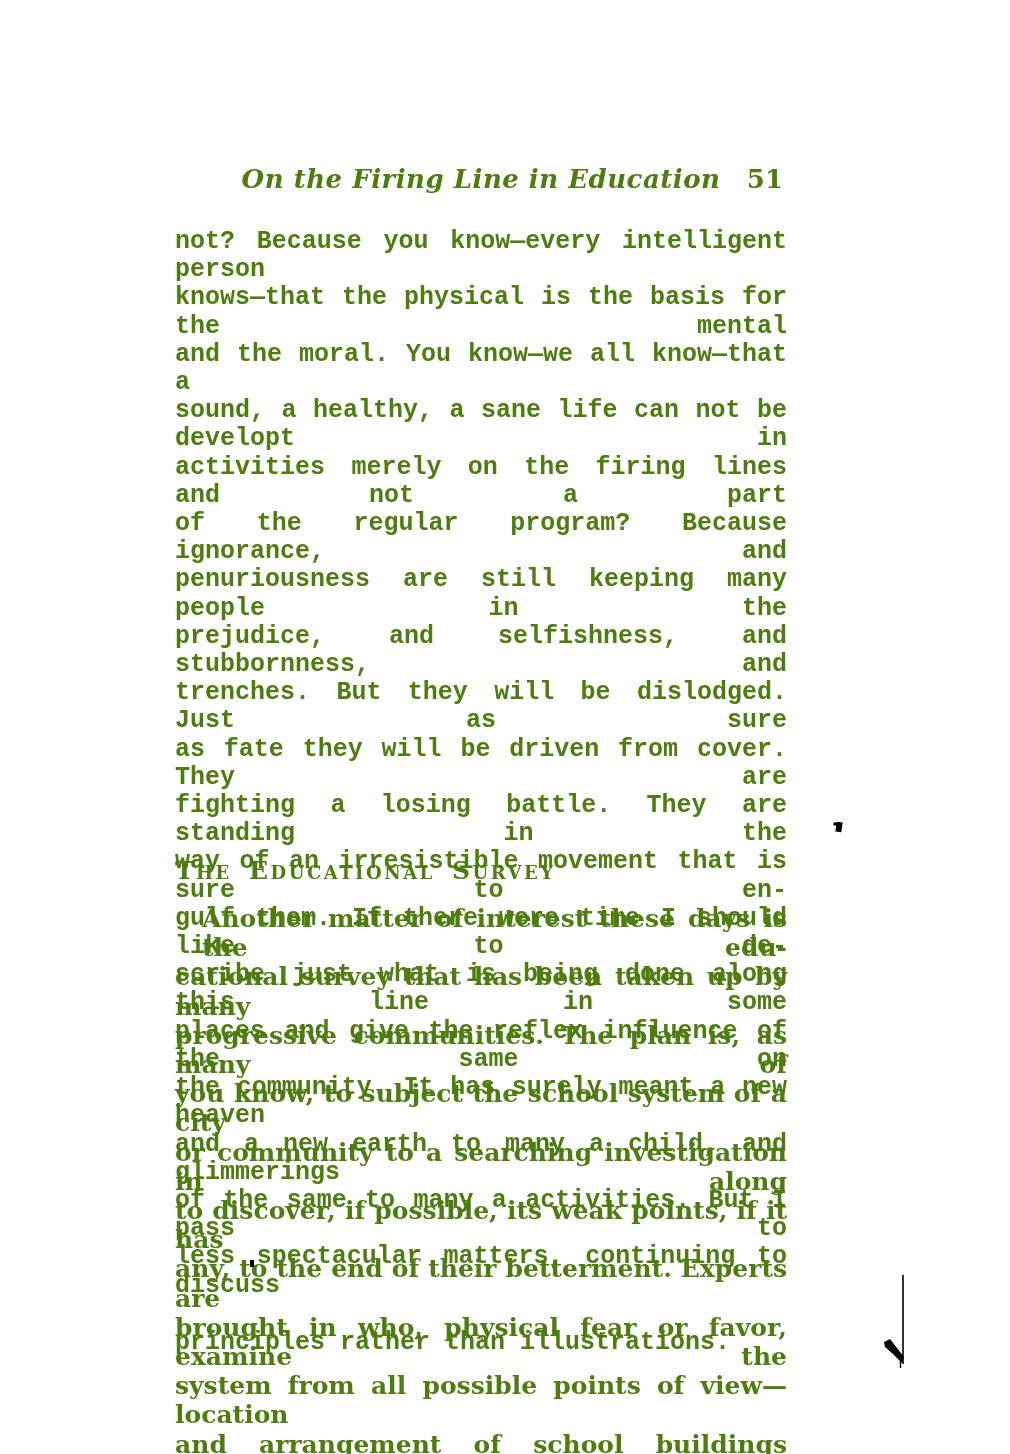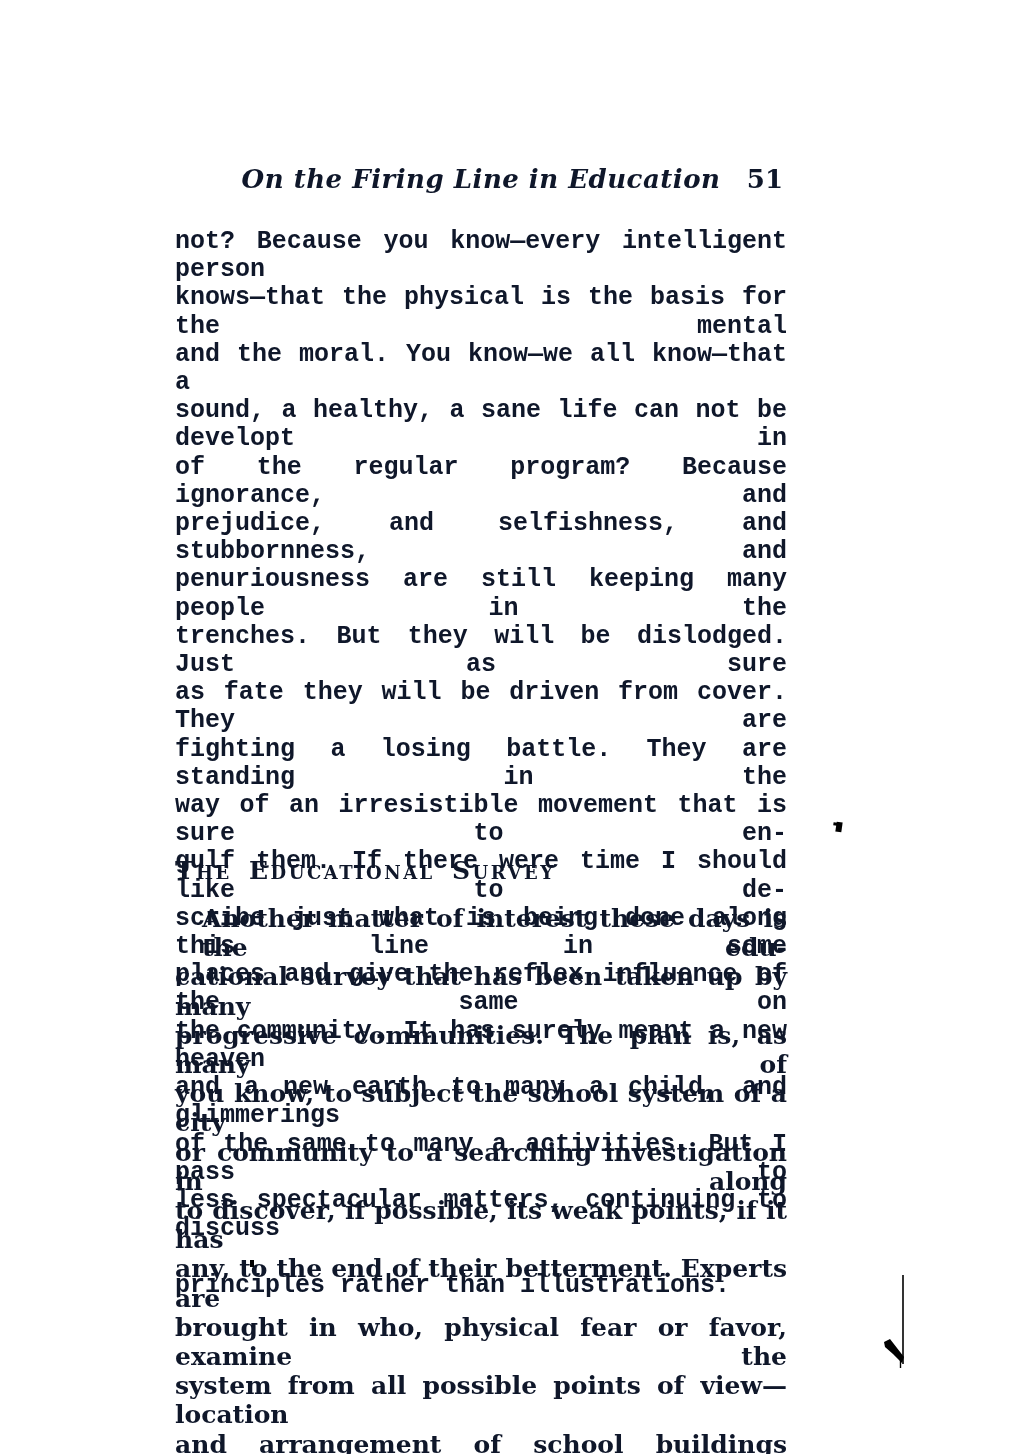--- a/index.html
+++ b/index.html
@@ -5,21 +5,21 @@
   html, body {
     margin: 0;
     padding: 0;
     background: #ffffff;
   }
   .page {
     position: relative;
     width: 1010px;
     height: 1454px;
     background: #ffffff;
-    color: #0f172a;
+    color: #4d7c0f;
     font-family: "DejaVu Serif", "Liberation Serif", serif;
     font-weight: 600;
     overflow: hidden;
     border-radius: 18px;
   }
   .running-head {
     position: absolute;
     left: 175px;
     top: 163px;
     width: 612px;
@@ -101,23 +101,24 @@
   <div class="running-head">
     <span class="rh-title">On the Firing Line in Education</span>
     <span class="rh-page">51</span>
   </div>
 
   <div class="para para1">
     <div class="line">not? Because you know—every intelligent person</div>
     <div class="line">knows—that the physical is the basis for the mental</div>
     <div class="line">and the moral. You know—we all know—that a</div>
     <div class="line">sound, a healthy, a sane life can not be developt in</div>
+    <div class="line">activities merely on the firing lines and not a part</div>
     <div class="line">of the regular program? Because ignorance, and</div>
+    <div class="line">penuriousness are still keeping many people in the</div>
     <div class="line">prejudice, and selfishness, and stubbornness, and</div>
-    <div class="line">penuriousness are still keeping many people in the</div>
     <div class="line">trenches. But they will be dislodged. Just as sure</div>
     <div class="line">as fate they will be driven from cover. They are</div>
     <div class="line">fighting a losing battle. They are standing in the</div>
     <div class="line">way of an irresistible movement that is sure to en-</div>
     <div class="line">gulf them. If there were time I should like to de-</div>
     <div class="line">scribe just what is being done along this line in some</div>
     <div class="line">places and give the reflex influence of the same on</div>
     <div class="line">the community. It has surely meant a new heaven</div>
     <div class="line">and a new earth to many a child, and glimmerings</div>
     <div class="line">of the same to many a activities. But I pass to</div>

